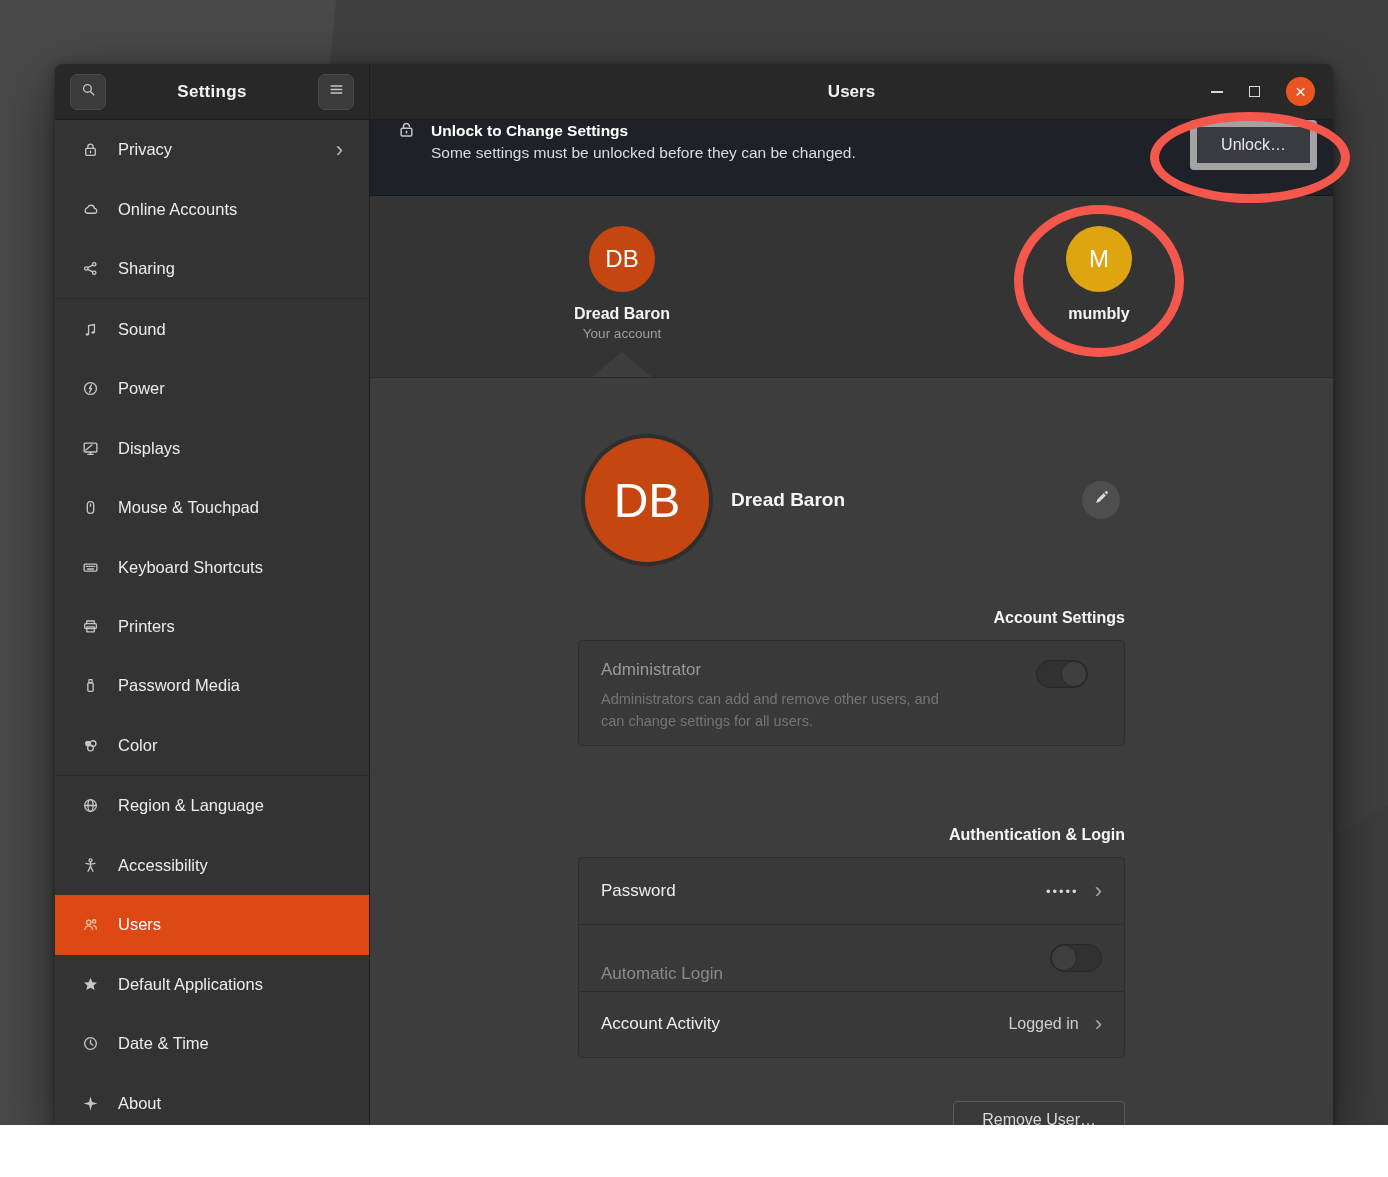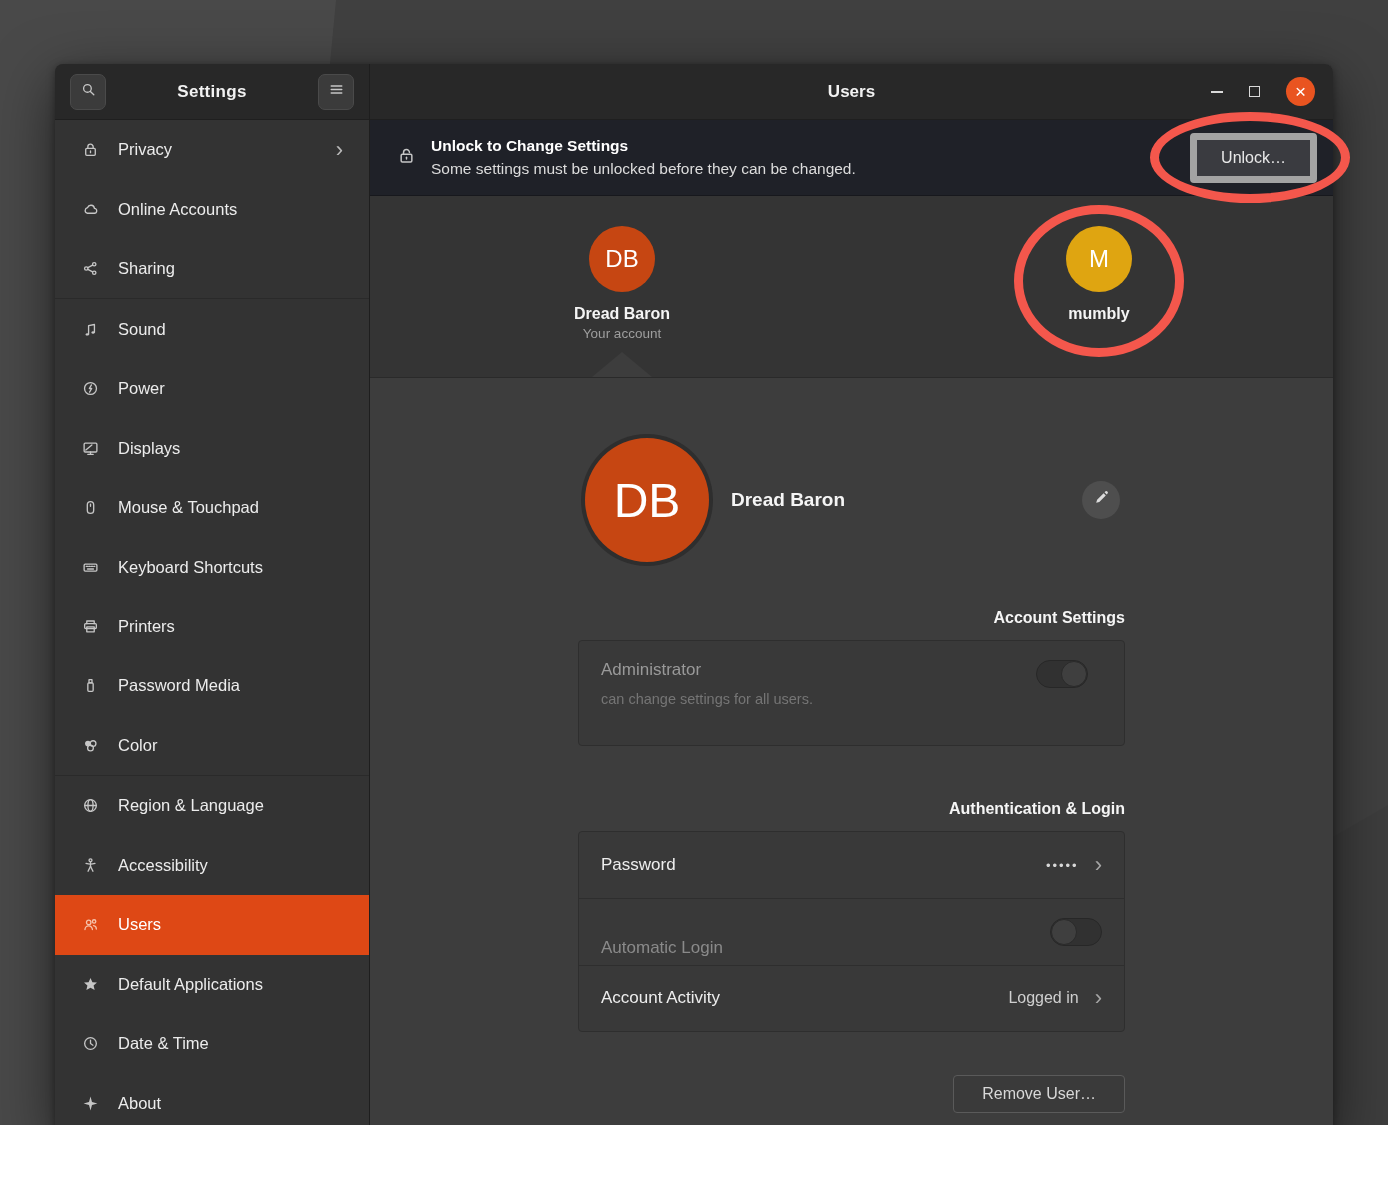--- a/index.html
+++ b/index.html
@@ -43,21 +43,21 @@
                  display:flex; align-items:center; position:relative; flex:0 0 auto; }
   .main-title { position:absolute; left:0; right:0; text-align:center; color:#f2f2f2; font-weight:bold; font-size:17px; }
   .win-controls { margin-left:auto; display:flex; align-items:center; gap:26px; padding-right:18px; z-index:2; }
   .wc-min { width:12px; height:2px; background:#d9d9d9; cursor:pointer; }
   .wc-max { width:11px; height:11px; border:1.5px solid #d9d9d9; cursor:pointer; }
   .wc-close { width:29px; height:29px; border-radius:50%; background:#e95420; color:#ffffff;
               display:flex; align-items:center; justify-content:center; font-size:19px; line-height:1; cursor:pointer; }
 
   
   .banner { height:76px; background:#1f2128; border-bottom:1px solid #17181d;
-            display:flex; align-items:center; padding:0 16px 0 27px; flex:0 0 auto; }
+            display:flex; align-items:flex-start; padding:0 16px 0 27px; flex:0 0 auto; }
   .banner .icon { width:20px; margin-right:14px; }
   .banner-text { line-height:1.45; }
   .banner-title { color:#ffffff; font-weight:bold; font-size:15.5px; }
   .banner-sub { color:#dcdcdc; font-size:15.5px; }
   .unlock-btn { margin-left:auto; background:#3a3b40; border:7px solid #a3a3a3; border-radius:4px;
                 color:#e8e8e8; font-size:16px; padding:9px 24px; cursor:pointer; font-family:inherit; }
 
   
   .carousel { height:182px; background:#343434; border-bottom:1px solid #2a2a2a; position:relative; flex:0 0 auto; }
   .car-user { position:absolute; top:30px; width:160px; display:flex; flex-direction:column; align-items:center; cursor:pointer; }
@@ -78,21 +78,21 @@
   .profile-row { margin-top:60px; display:flex; align-items:center; }
   .big-avatar { width:124px; height:124px; border-radius:50%; margin-left:7px;
                 display:flex; align-items:center; justify-content:center;
                 color:#ffffff; font-size:48px; box-shadow:0 0 0 4px #2e2e2e; cursor:pointer; }
   .profile-name { margin-left:22px; color:#f5f5f5; font-weight:bold; font-size:19px; }
   .pen-btn { margin-left:auto; margin-right:5px; width:38px; height:38px; border-radius:50%;
              background:#4e4e4e; display:flex; align-items:center; justify-content:center; cursor:pointer; }
 
   .sec-heading { color:#f5f5f5; font-weight:bold; font-size:16px;text-align:right; }
   .h-account { margin-top:47px; }
-  .h-auth { margin-top:54px; }
+  .h-auth { margin-top:80px; }
 
   .card { margin-top:13px; background:#393939; border:1px solid #2e2e2e; border-radius:4px; }
   .card-admin { height:106px; position:relative; padding:19px 13px 0 22px; }
   .admin-label { color:#999999; font-size:17px; }
   .admin-desc { margin-top:9px; color:#757575; font-size:14.5px; line-height:1.5; }
   .card-admin .switch { position:absolute; right:36px; top:19px; }
 
   .switch { width:52px; height:28px; border-radius:14px; background:#313131; border:1px solid #272727;
             position:relative; flex:0 0 auto; cursor:pointer; }
   .switch .knob { position:absolute; top:0px; width:26px; height:26px; border-radius:50%;
@@ -395,20 +395,21 @@
                   </svg>
               </span>
             </div>
           </div>
 
           <div class="sec-heading h-account">Account Settings</div>
 
           <div class="card card-admin">
             <div class="admin-label">Administrator</div>
             <div class="admin-desc">
+              <div>Administrators can add and remove other users, and</div>
               <div>can change settings for all users.</div>
             </div>
             <div class="switch on">
               <div class="knob"></div>
             </div>
           </div>
 
           <div class="sec-heading h-auth">Authentication &amp; Login</div>
 
           <div class="card card-auth">

